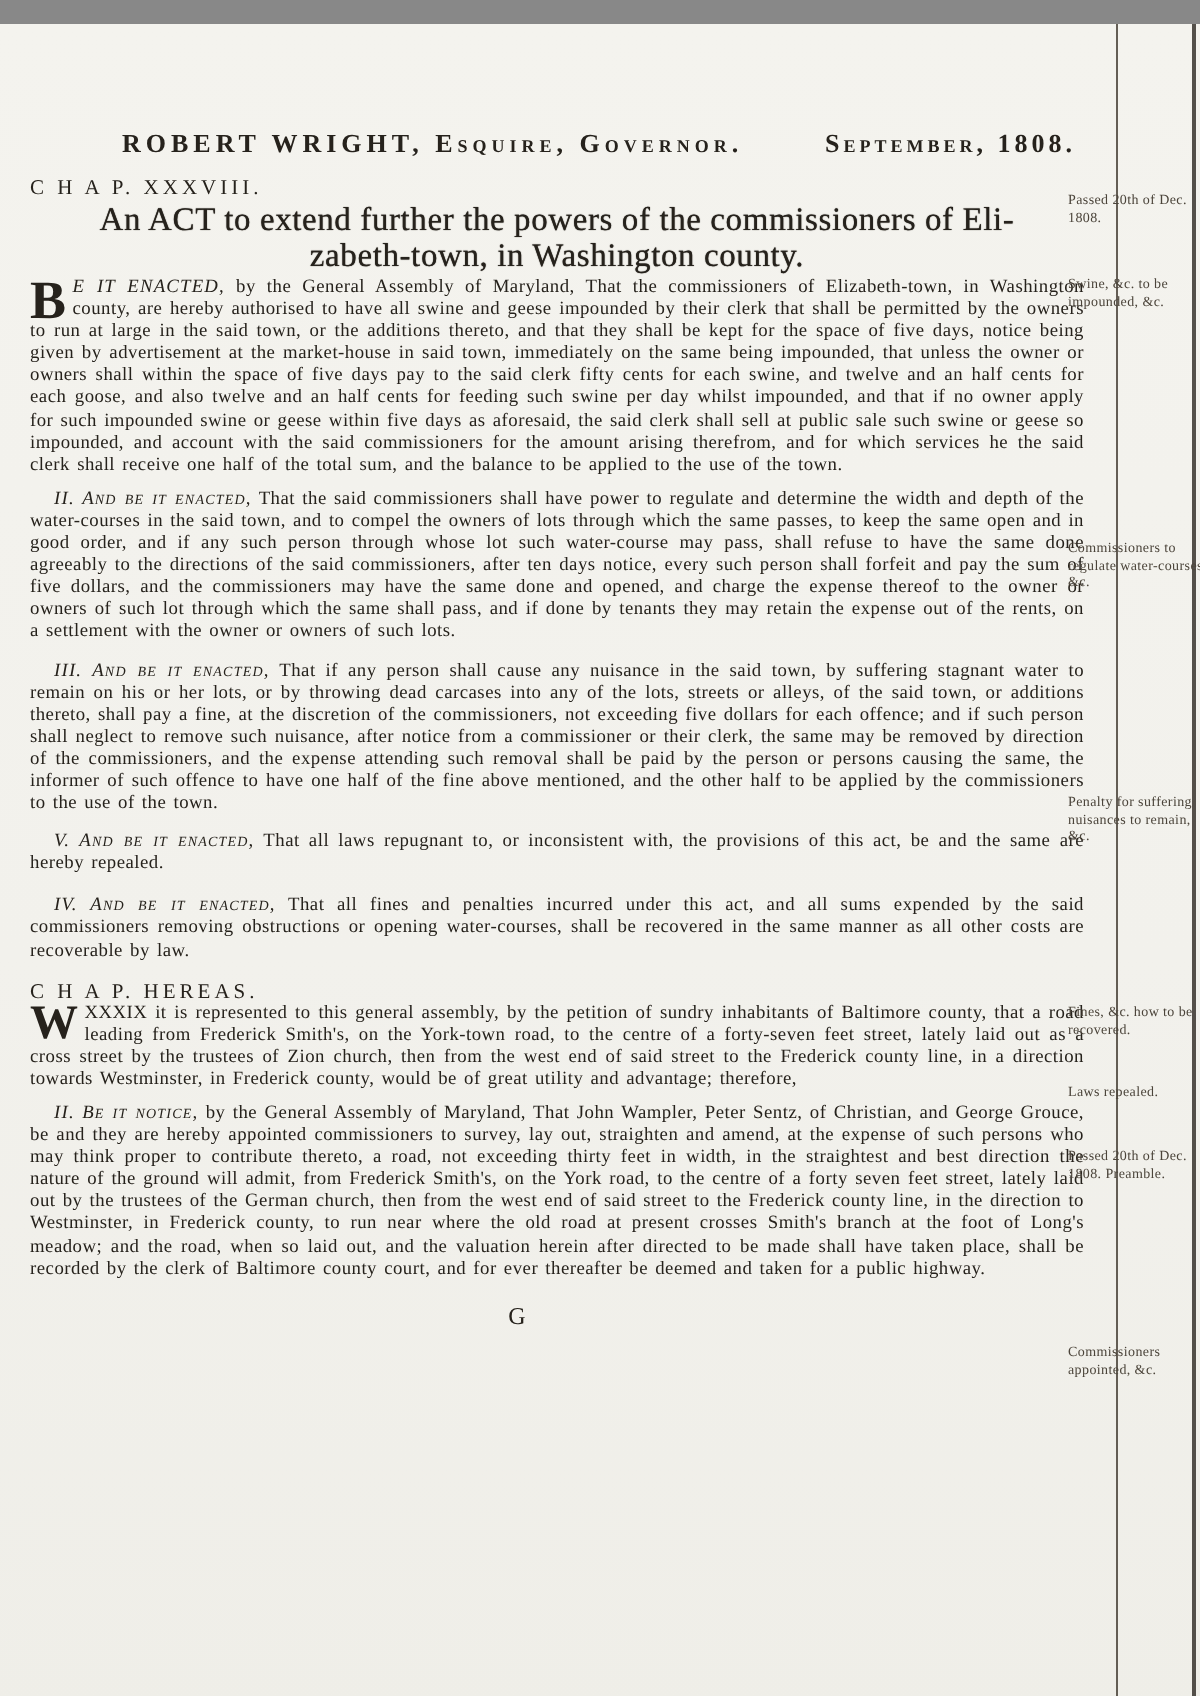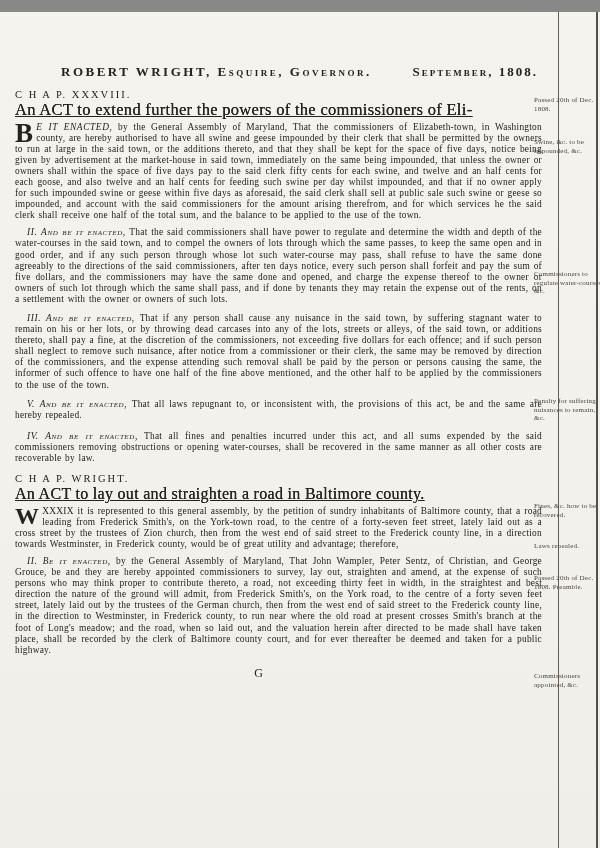--- a/index.html
+++ b/index.html
@@ -42,27 +42,26 @@
   }
   .running-header .date{letter-spacing:2px;}
   .chap-heading{
     text-align:left;
     font-size:10.5px;
     letter-spacing:2px;
     margin-top:9px;
   }
   .act-title{
     margin:1px 0 3px 0;
-    text-align:left;
+    text-align:center;
     font-size:16.5px;
     font-weight:normal;
     letter-spacing:.3px;
     line-height:17.5px;
     text-shadow:0 0 .5px #26221c;
-    text-decoration:underline;
   }
   .act-title.single{font-size:16px;}
   .body-par{
     margin:0 0 6px 0;
     font-size:9.4px;
     line-height:11.1px;
     text-align:justify;
     letter-spacing:.25px;
     word-spacing:1px;
   }
@@ -107,20 +106,21 @@
 
     <div class="running-header">
       <span>ROBERT WRIGHT, Esquire, Governor.</span>
       <span class="date">September, 1808.</span>
     </div>
 
     <div>
       <div class="chap-heading">C H A P.      XXXVIII.</div>
       <h1 class="act-title">
         <span>An ACT to extend further the powers of the commissioners of Eli-</span><br>
+        <span>zabeth-town, in Washington county.</span>
       </h1>
 
       <p class="body-par">
         <span class="dropcap">B</span>
         <span class="sc">E IT ENACTED,</span>
         <span class="it">by the General Assembly of Maryland,</span>
         <span>That the commissioners of Elizabeth-town, in Washington county, are hereby authorised to have all swine and geese impounded by their clerk that shall be permitted by the owners to run at large in the said town, or the additions thereto, and that they shall be kept for the space of five days, notice being given by advertisement at the market-house in said town, immediately on the same being impounded, that unless the owner or owners shall within the space of five days pay to the said clerk fifty cents for each swine, and twelve and an half cents for each goose, and also twelve and an half cents for feeding such swine per day whilst impounded, and that if no owner apply for such impounded swine or geese within five days as aforesaid, the said clerk shall sell at public sale such swine or geese so impounded, and account with the said commissioners for the amount arising therefrom, and for which services he the said clerk shall receive one half of the total sum, and the balance to be applied to the use of the town.</span>
       </p>
 
       <p class="body-par indent gap-a">
@@ -142,34 +142,31 @@
       </p>
 
       <p class="body-par indent">
         <span class="sc">IV.</span>
         <span class="sc">And be it enacted,</span>
         <span>That all fines and penalties incurred under this act, and all sums expended by the said commissioners removing obstructions or opening water-courses, shall be recovered in the same manner as all other costs are recoverable by law.</span>
       </p>
     </div>
 
     <div>
-      <div class="chap-heading">C H A P.      WRIGHT.</div>
-      <h1 class="act-title single">
-        <span>An ACT to lay out and straighten a road in Baltimore county.</span>
-      </h1>
+      <div class="chap-heading">C H A P.      HEREAS.</div>
 
       <p class="body-par">
         <span class="dropcap w">W</span>
         <span>XXXIX</span>
         <span>it is represented to this general assembly, by the petition of sundry inhabitants of Baltimore county, that a road leading from Frederick Smith's, on the York-town road, to the centre of a forty-seven feet street, lately laid out as a cross street by the trustees of Zion church, then from the west end of said street to the Frederick county line, in a direction towards Westminster, in Frederick county, would be of great utility and advantage; therefore,</span>
       </p>
 
       <p class="body-par indent">
         <span class="sc">II.</span>
-        <span class="sc">Be it enacted,</span>
+        <span class="sc">Be it notice,</span>
         <span class="it">by the General Assembly of Maryland,</span>
         <span>That John Wampler, Peter Sentz, of Christian, and George Grouce, be and they are hereby appointed commissioners to survey, lay out, straighten and amend, at the expense of such persons who may think proper to contribute thereto, a road, not exceeding thirty feet in width, in the straightest and best direction the nature of the ground will admit, from Frederick Smith's, on the York road, to the centre of a forty seven feet street, lately laid out by the trustees of the German church, then from the west end of said street to the Frederick county line, in the direction to Westminster, in Frederick county, to run near where the old road at present crosses Smith's branch at the foot of Long's meadow; and the road, when so laid out, and the valuation herein after directed to be made shall have taken place, shall be recorded by the clerk of Baltimore county court, and for ever thereafter be deemed and taken for a public highway.</span>
       </p>
     </div>
 
     <div class="signature-mark">G</div>
   </div>
 
   <div>
     <div class="margin-note" style="top:84px">Passed 20th of Dec. 1808.</div>

